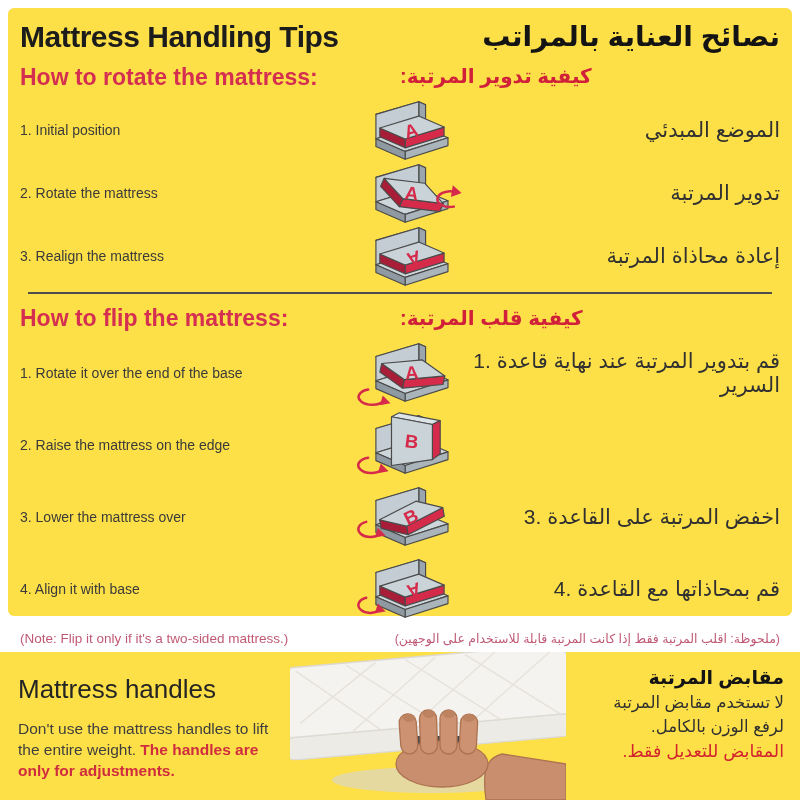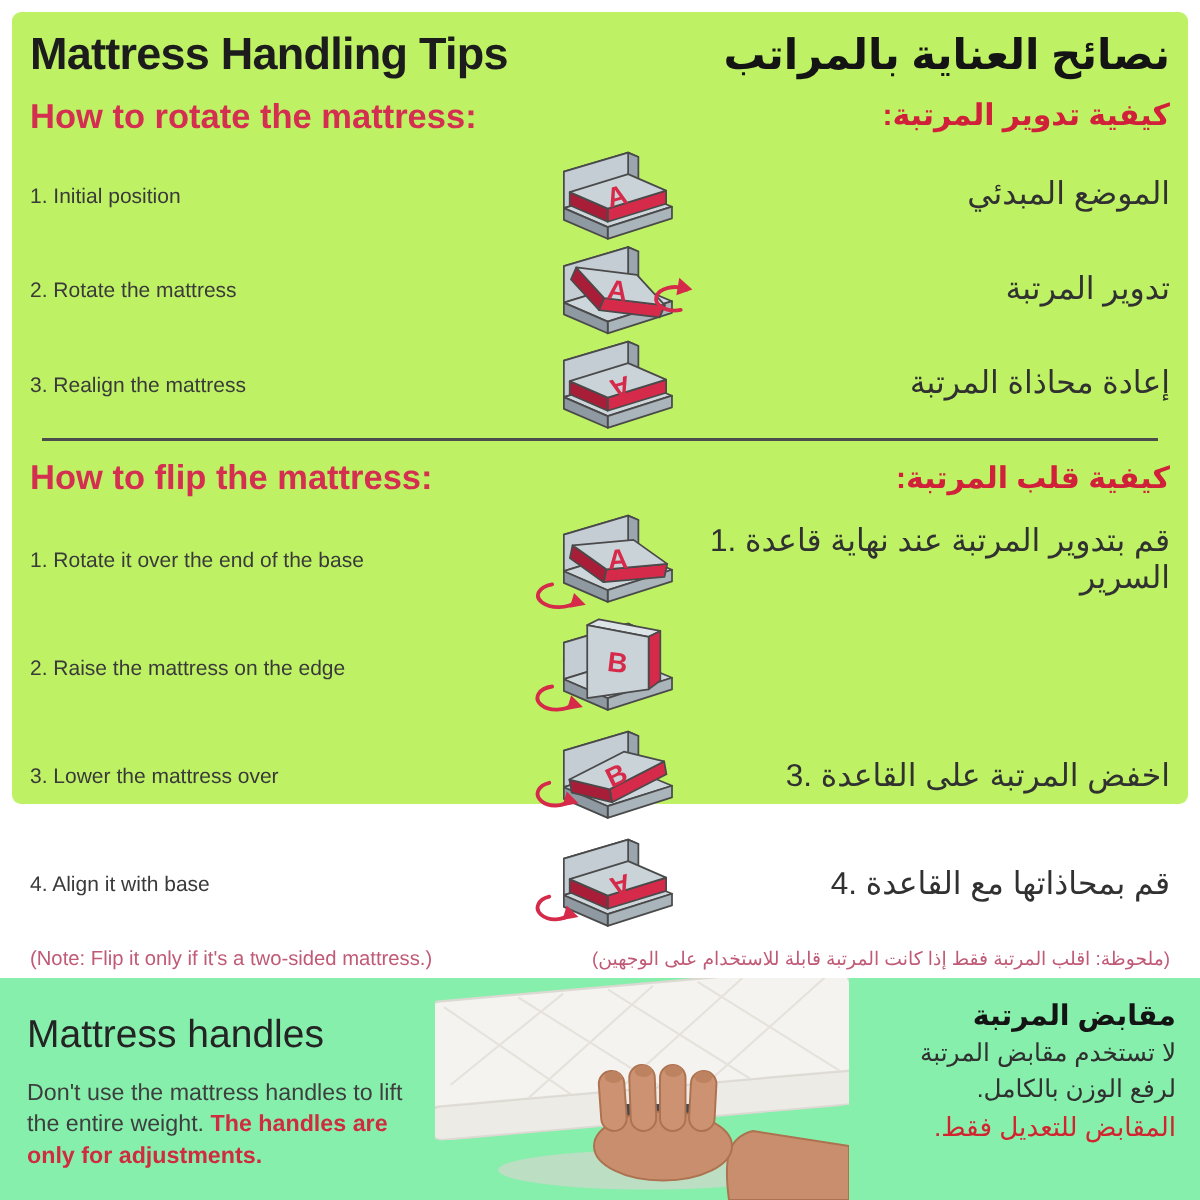--- a/index.html
+++ b/index.html
@@ -1,49 +1,49 @@
 <!DOCTYPE html>
 <html lang="en"><head>
 <meta charset="utf-8">
 <title>Mattress Handling Tips</title>
 <style>
   html,body{margin:0;padding:0;background:#ffffff;}
   body{width:800px;height:800px;position:relative;overflow:hidden;
        font-family:"Liberation Sans","DejaVu Sans",sans-serif;-webkit-font-smoothing:antialiased;}
 
   
-  .panel{position:absolute;left:8px;top:8px;right:8px;height:528px;
-         background:#bef264;border-radius:6px;box-sizing:border-box;
+  .panel{position:absolute;left:8px;top:8px;right:8px;height:608px;
+         background:#fde047;border-radius:6px;box-sizing:border-box;
          padding:12px 12px 0 12px;}
 
   .row{display:flex;align-items:center;}
   .head-row{height:42px;align-items:flex-start;}
   .t-en{flex:1;font-size:30px;font-weight:bold;color:#1c1c1c;letter-spacing:-0.5px;}
   .t-ar{flex:1;text-align:right;font-size:28px;font-weight:bold;color:#141414;}
 
   .sub-row{height:34px;align-items:flex-start;margin-top:2px;}
   .h-en{flex:1;font-size:23px;font-weight:600;color:#d42e50;}
-  .h-ar{flex:1;text-align:right;font-size:20px;font-weight:bold;color:#d0203a;}
+  .h-ar{flex:1;text-align:left;font-size:20px;font-weight:bold;color:#d0203a;}
 
   .step-row{height:63px;}
   .flip .step-row{height:72px;}
   .s-en{width:330px;font-size:14px;color:#3a3a3a;}
   .s-icon{width:120px;display:flex;justify-content:center;align-items:center;}
   .s-ar{flex:1;text-align:right;font-size:21px;color:#313131;}
 
   .divider{border-top:2px solid #4c4c4c;margin:5px 8px;}
 
   .fliphead-row{height:38px;align-items:center;}
 
   .note-row{height:26px;align-items:center;}
   .n-en{width:340px;font-size:13.5px;color:#c05a76;}
   .n-ar{flex:1;text-align:right;font-size:12.5px;color:#c05a76;}
 
   
-  .bottom{position:absolute;left:0;top:652px;right:0;bottom:0;display:flex;background:#86efac;}
+  .bottom{position:absolute;left:0;top:652px;right:0;bottom:0;display:flex;background:#fde047;}
   .b-left{width:290px;box-sizing:border-box;padding:22px 0 0 18px;}
   .bh-en{font-size:26px;color:#242424;margin-bottom:14px;}
   .bp{font-size:15.5px;line-height:1.34;color:#3e3e3e;width:264px;}
   .bp .warn{color:#cf2c3f;font-weight:bold;}
   .b-photo{width:276px;position:relative;}
   .b-right{flex:1;box-sizing:border-box;padding:14px 16px 0 0;text-align:right;}
   .bh-ar{font-size:19px;font-weight:bold;color:#141414;line-height:1.3;margin-left:32px;}
   .bl-ar{font-size:16.5px;color:#303030;line-height:1.45;}
   .bw-ar{font-size:17.5px;font-weight:normal;color:#d2242f;margin-top:2px;}
 

